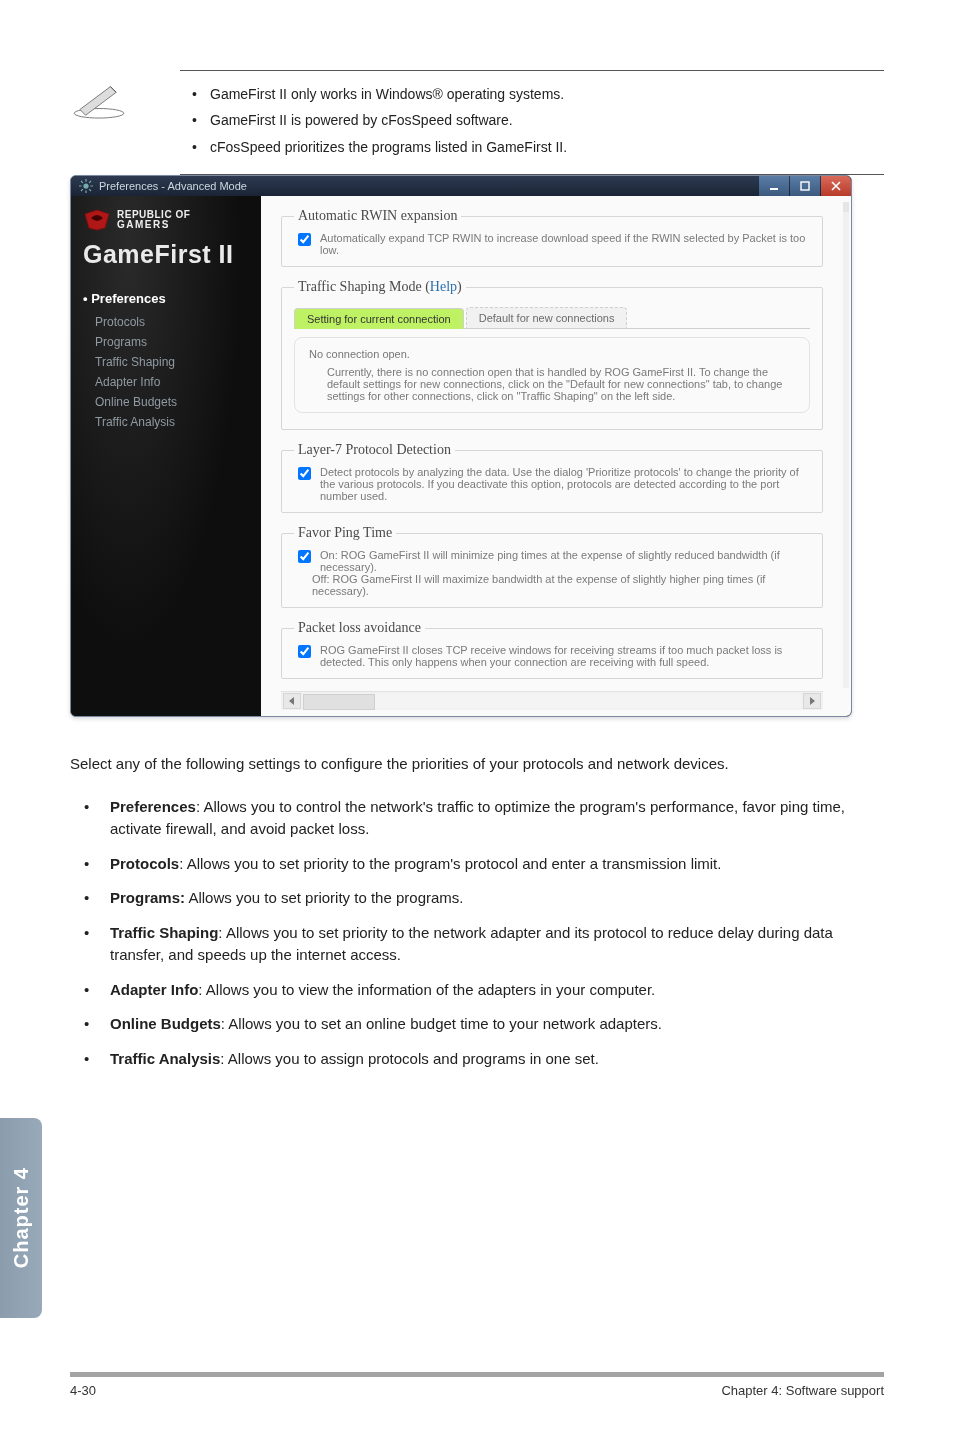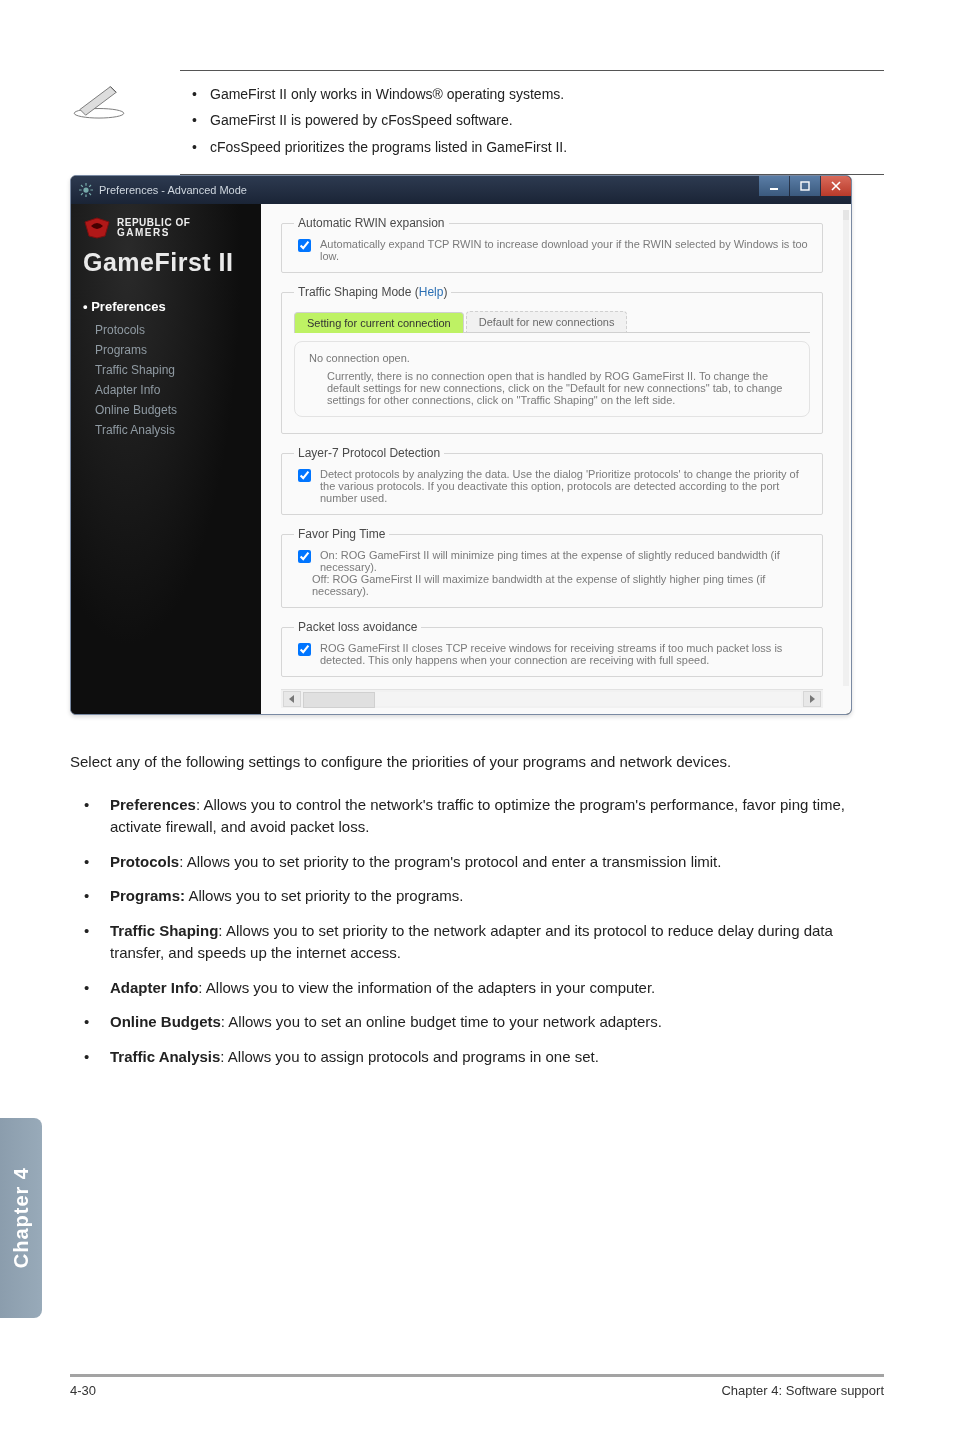--- a/index.html
+++ b/index.html
@@ -84,21 +84,21 @@
   .window {
     width: 780px;
     border: 1px solid #7a8aa3;
     border-radius: 6px;
     overflow: hidden;
     box-shadow: 0 2px 4px rgba(0,0,0,.15);
     background: #1a1a1a;
     margin: 0 0 36px 0;
   }
   .titlebar {
-    height: 28px;
+    height: 20px;
     background: linear-gradient(to bottom, #2d3a50, #1a2436);
     display: flex;
     align-items: center;
     padding: 0 8px;
     position: relative;
   }
   .titlebar .cog {
     width: 14px; height: 14px;
     margin-right: 6px;
     display: inline-block;
@@ -201,22 +201,23 @@
   }
 
   fieldset.fs {
     border: 1px solid #d6d6d6;
     border-radius: 2px;
     margin: 0 0 12px 0;
     padding: 8px 12px 10px 12px;
   }
   fieldset.fs > legend {
     color: #4a4a4a;
-    font-size: 12px;
+    font-size: 14px;
     padding: 0 4px;
+    font-family: Liberation Serif, serif;
   }
   fieldset.fs .link { color: #2b6fb3; }
   .chk-line { display: flex; gap: 6px; align-items: flex-start; }
   .chk-line input { margin-top: 1px; }
   .chk-desc { color: #7a7a7a; }
   .sub { margin-left: 18px; color: #7a7a7a; }
 
   .tab-strip {
     border-bottom: 1px solid #d0d0d0;
     display: flex;
@@ -286,21 +287,21 @@
     left: 14px;
     top: 6px;
   }
   ul.bullets b { font-weight: bold; }
 
   .footer {
     position: absolute;
     bottom: 40px;
     left: 70px;
     right: 70px;
-    border-top: 3px solid #a3a3a3;
+    border-top: 5px solid #a3a3a3;
     padding-top: 6px;
     display: flex;
     justify-content: space-between;
     font-size: 13px;
     color: #333;
   }
 </style>
 </head>
 <body>
 
@@ -381,21 +382,21 @@
         </ul>
       </div>
 
       <div class="content-pane">
         <div class="scroll-indicator-right"></div>
 
         <fieldset class="fs">
           <legend>Automatic RWIN expansion</legend>
           <div class="chk-line">
             <input type="checkbox" checked="" style="">
-            <span class="chk-desc">Automatically expand TCP RWIN to increase download your if the RWIN selected by Windows is too low.</span>
+            <span class="chk-desc">Automatically expand TCP RWIN to increase download speed if the RWIN selected by Packet is too low.</span>
           </div>
         </fieldset>
 
         <fieldset class="fs">
           <legend>
             <span>Traffic Shaping Mode (</span><span class="link">Help</span><span>)</span>
           </legend>
           <div class="tab-strip">
             <div class="tab active">Setting for current connection</div>
             <div class="tab inactive">Default for new connections</div>
@@ -443,21 +444,21 @@
           <div class="arrow">
               <svg width="8" height="8" viewBox="0 0 8 8">
                 <path d="M2 0 L7 4 L2 8 Z" fill="#777"></path>
               </svg>
             </div>
         </div>
       </div>
     </div>
   </div>
 
-  <p class="body-text">Select any of the following settings to configure the priorities of your programs and network devices.</p>
+  <p class="body-text">Select any of the following settings to configure the priorities of your protocols and network devices.</p>
 
   <ul class="bullets">
     <li><b>Preferences</b><span>: </span><span>Allows you to control the network's traffic to optimize the program's performance, favor ping time, activate firewall, and avoid packet loss.</span></li>
     <li><b>Protocols</b><span>: </span><span>Allows you to set priority to the program's protocol and enter a transmission limit.</span></li>
     <li><b>Programs:</b><span> </span><span>Allows you to set priority to the programs.</span></li>
     <li><b>Traffic Shaping</b><span>: </span><span>Allows you to set priority to the network adapter and its protocol to reduce delay during data transfer, and speeds up the internet access.</span></li>
     <li><b>Adapter Info</b><span>: </span><span>Allows you to view the information of the adapters in your computer.</span></li>
     <li><b>Online Budgets</b><span>: </span><span>Allows you to set an online budget time to your network adapters.</span></li>
     <li><b>Traffic Analysis</b><span>: </span><span>Allows you to assign protocols and programs in one set.</span></li>
   </ul>

